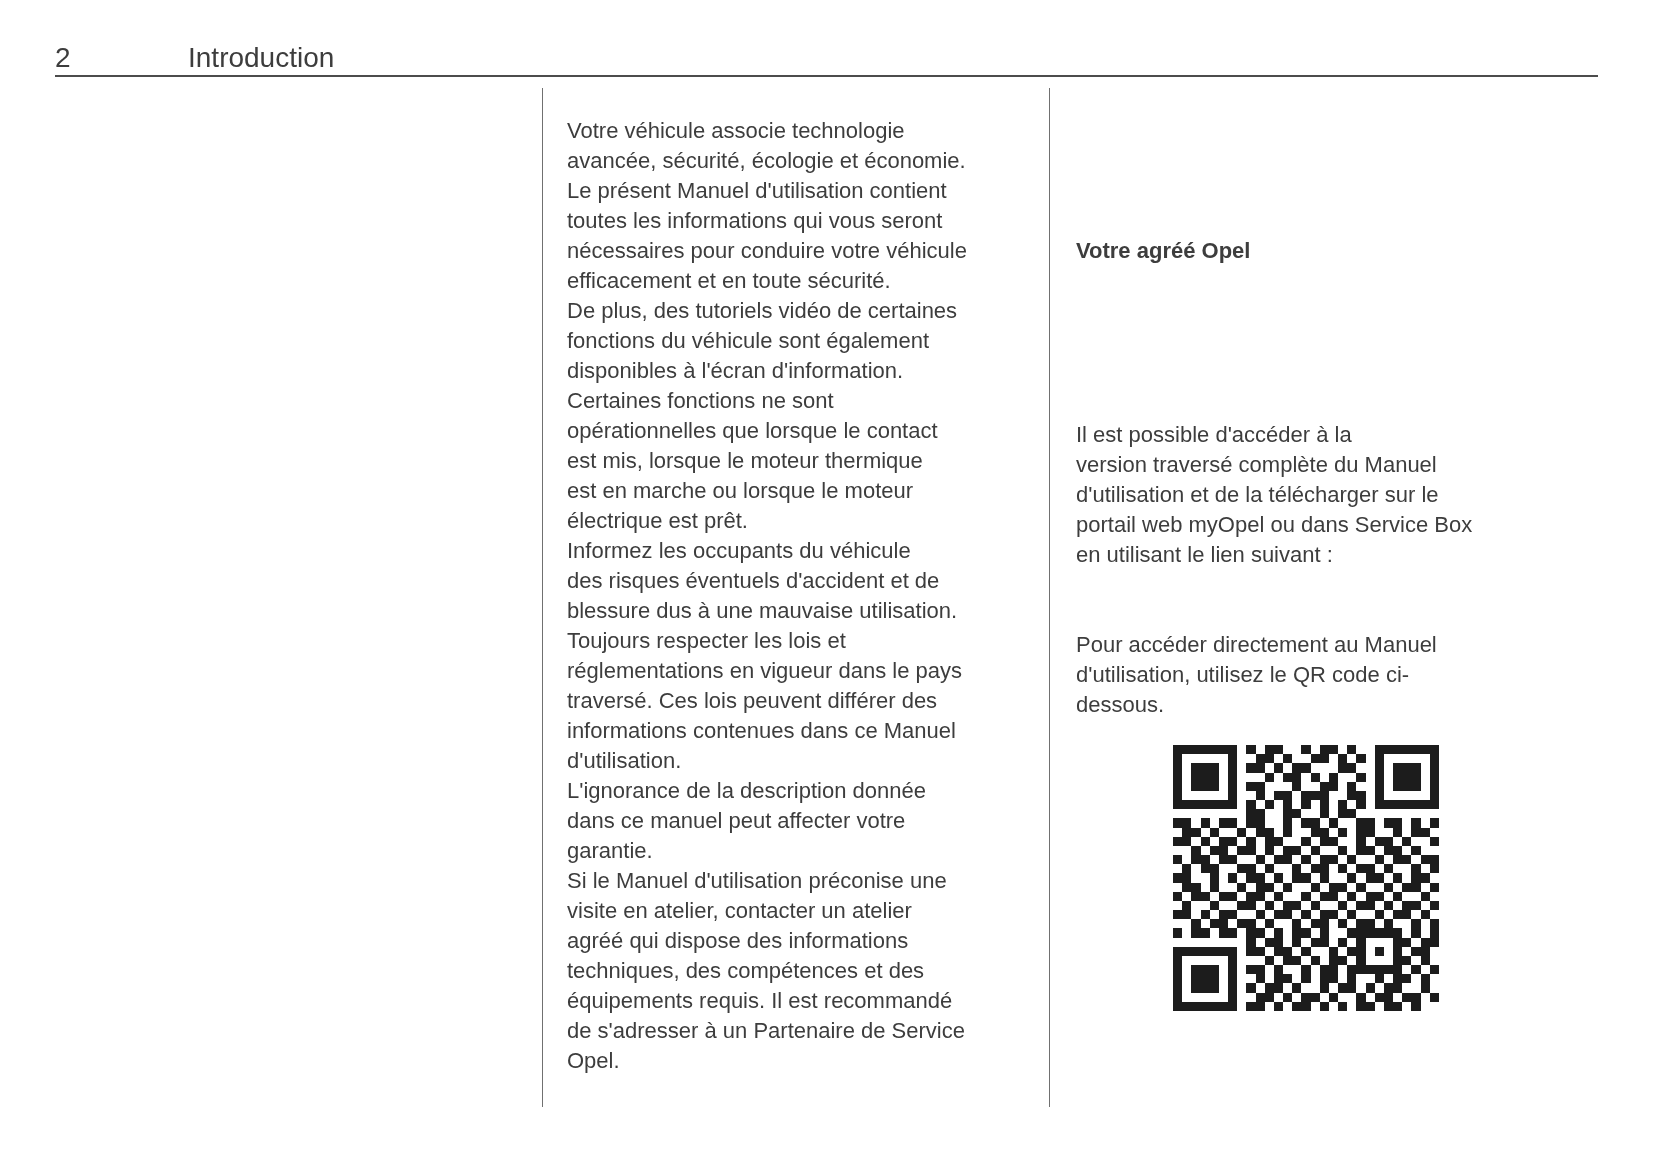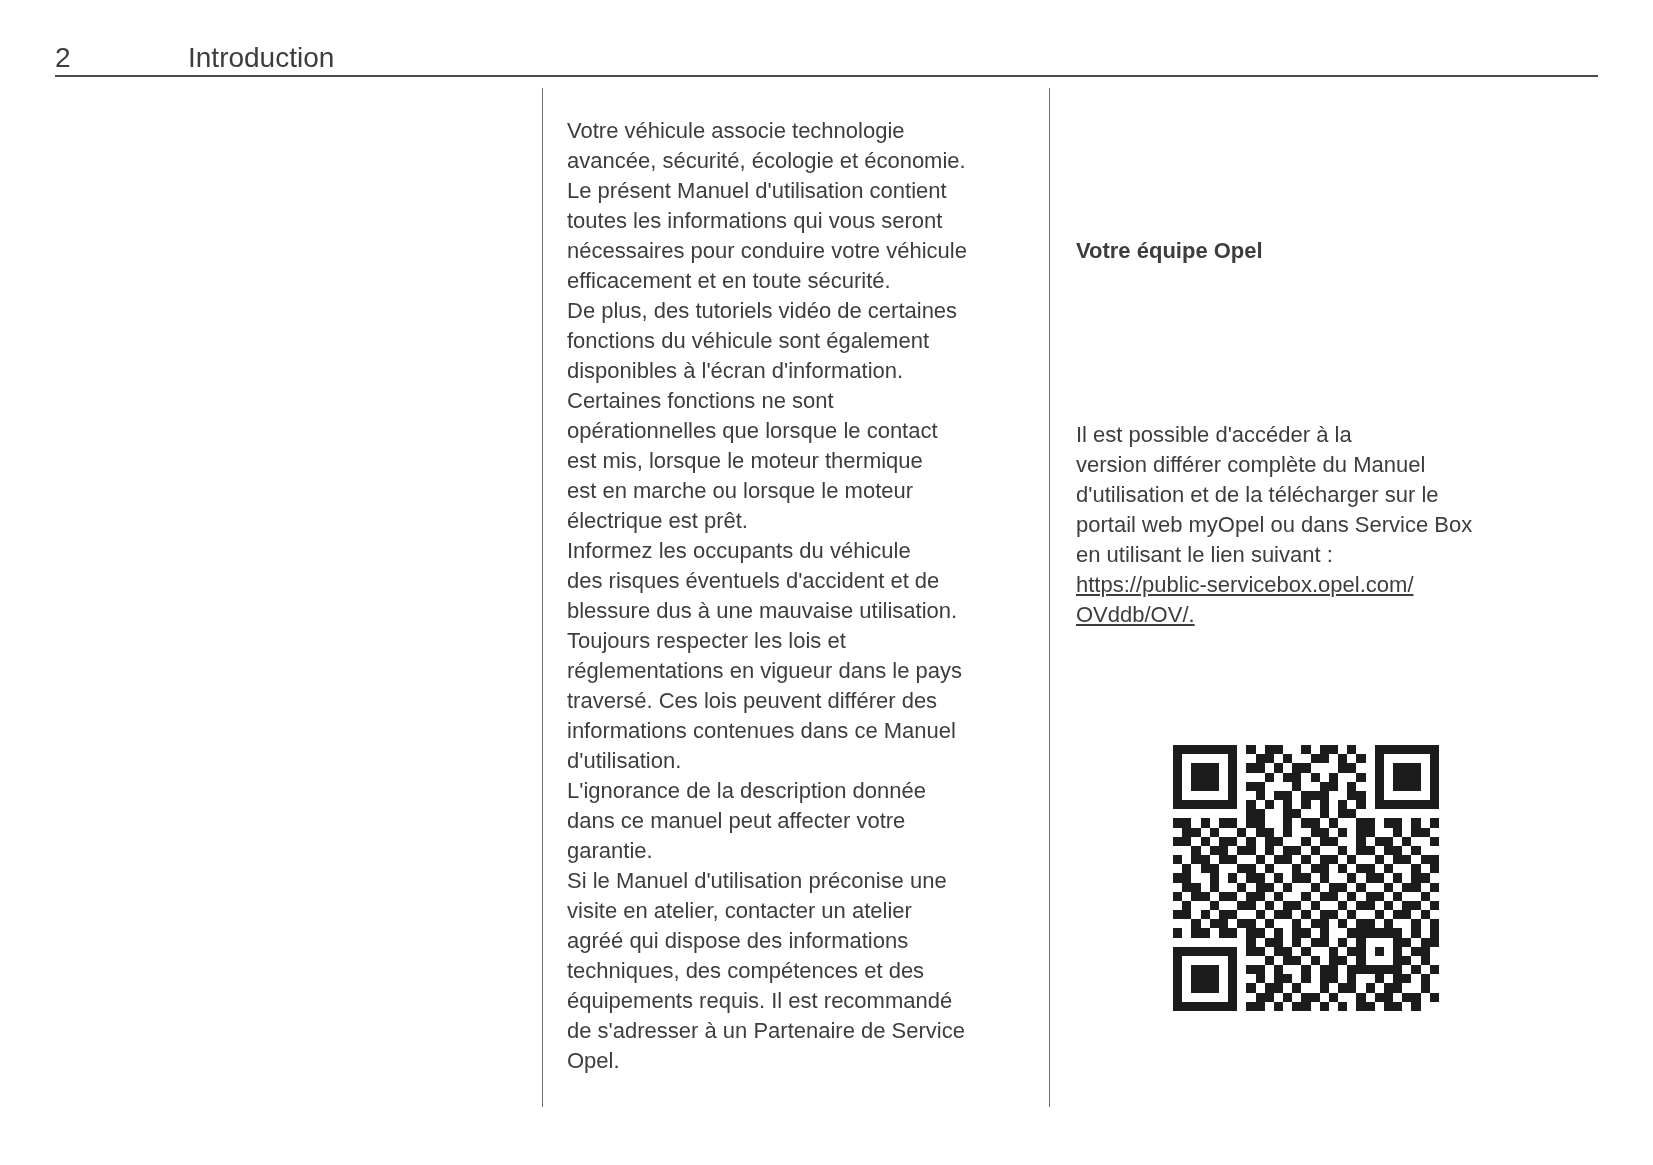--- a/index.html
+++ b/index.html
@@ -102,32 +102,33 @@
 garantie.
 Si le Manuel d'utilisation préconise une
 visite en atelier, contacter un atelier
 agréé qui dispose des informations
 techniques, des compétences et des
 équipements requis. Il est recommandé
 de s'adresser à un Partenaire de Service
 Opel.</div>
 
 
-  <div class="r-team body-text pre">Votre équipe Opel</div>
+  <div class="r-team body-text pre">Votre agréé Opel</div>
 
 
   <div class="r-p2 body-text pre">Il est possible d'accéder à la
-version différer complète du Manuel
+version traversé complète du Manuel
 d'utilisation et de la télécharger sur le
 portail web myOpel ou dans Service Box
 en utilisant le lien suivant :</div>
 
-  <a class="r-link body-text pre">https://public-servicebox.opel.com/
-OVddb/OV/.</a>
-
+
+  <div class="r-p3 body-text pre">Pour accéder directement au Manuel
+d'utilisation, utilisez le QR code ci-
+dessous.</div>
 
   <div class="qr">
       <div class="m" style="background: rgb(28, 28, 28);"></div>
       <div class="m" style="background: rgb(28, 28, 28);"></div>
       <div class="m" style="background: rgb(28, 28, 28);"></div>
       <div class="m" style="background: rgb(28, 28, 28);"></div>
       <div class="m" style="background: rgb(28, 28, 28);"></div>
       <div class="m" style="background: rgb(28, 28, 28);"></div>
       <div class="m" style="background: rgb(28, 28, 28);"></div>
       <div></div>

